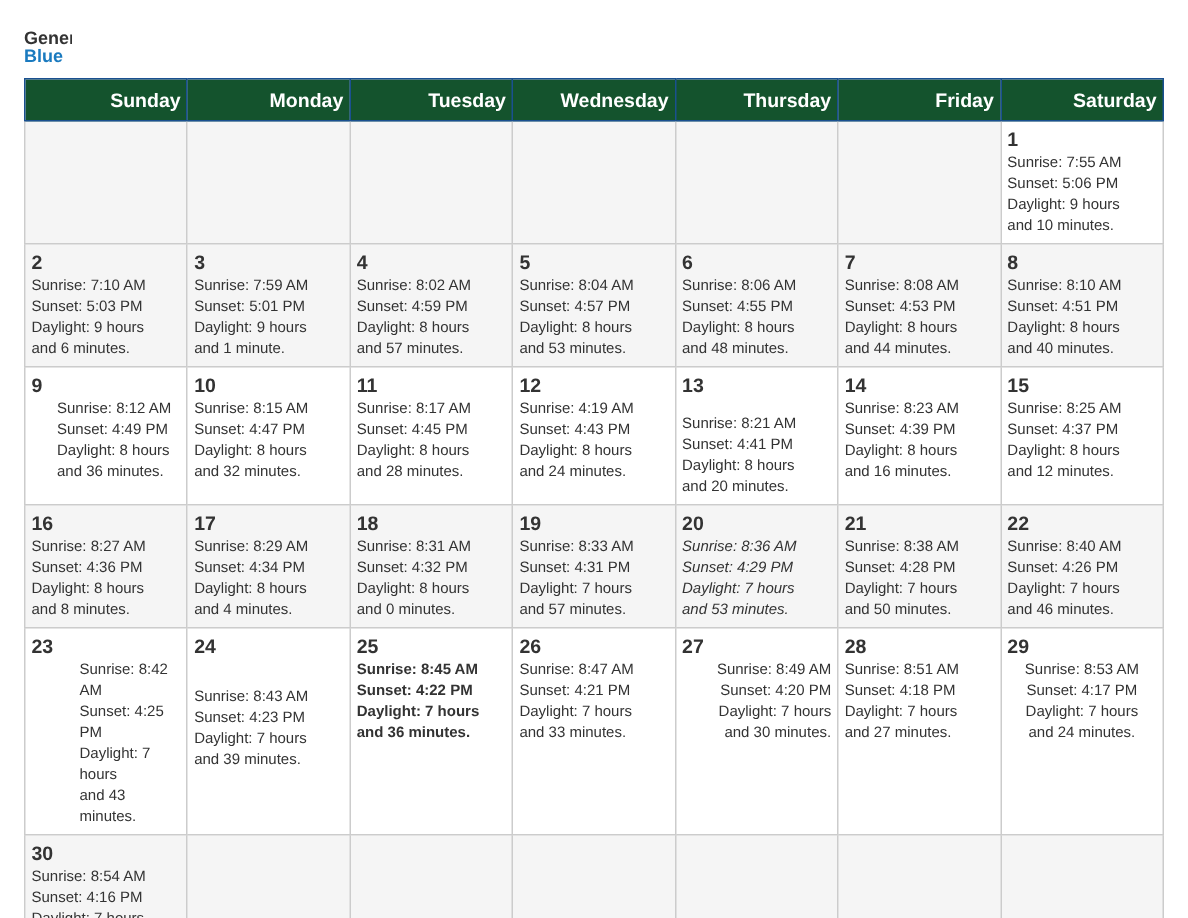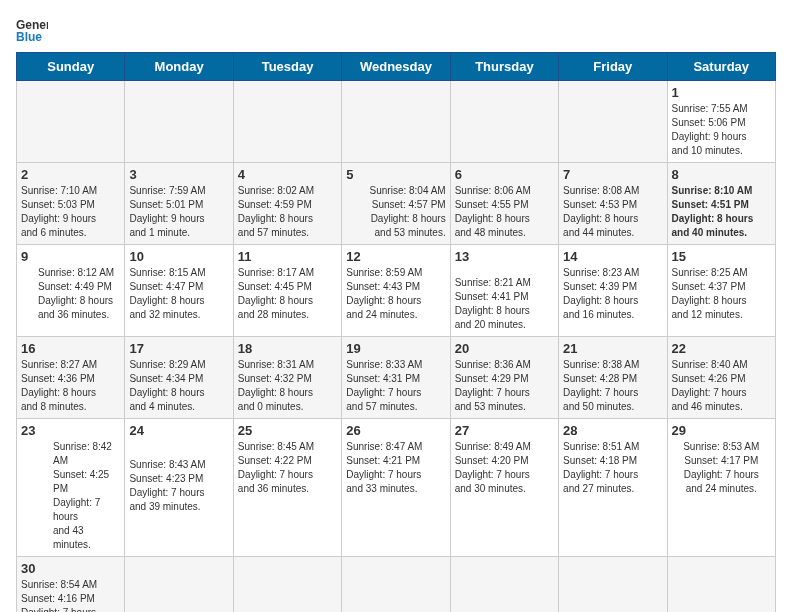--- a/index.html
+++ b/index.html
@@ -36,26 +36,26 @@
     .location {
       font-size: 14px;
       color: #555;
     }
     .calendar {
       width: 100%;
       border-collapse: collapse;
       border: 1px solid #ccc;
     }
     .calendar th {
-      background: #0369a1;
+      background: #14532d;
       color: #fff;
       font-size: 13px;
       font-weight: bold;
       padding: 6px 4px;
-      text-align: center;
+      text-align: right;
       border: 1px solid #1a5090;
     }
     .calendar td {
       vertical-align: top;
       border: 1px solid #ccc;
       padding: 4px;
       width: calc(100% / 7);
       min-height: 80px;
       font-size: 10.5px;
       color: #333;
@@ -140,42 +140,42 @@
         </td>
         <td>
           <span class="day-number">4</span>
           <div class="day-info" style="white-space: pre-line;">Sunrise: 8:02 AM
 Sunset: 4:59 PM
 Daylight: 8 hours
 and 57 minutes.</div>
         </td>
         <td>
           <span class="day-number">5</span>
-          <div class="day-info" style="white-space: pre-line; text-align: right;">Sunrise: 8:04 AM
+          <div class="day-info" style="white-space: pre-line;">Sunrise: 8:04 AM
 Sunset: 4:57 PM
 Daylight: 8 hours
 and 53 minutes.</div>
         </td>
         <td>
           <span class="day-number">6</span>
           <div class="day-info" style="white-space: pre-line;">Sunrise: 8:06 AM
 Sunset: 4:55 PM
 Daylight: 8 hours
 and 48 minutes.</div>
         </td>
         <td>
           <span class="day-number">7</span>
           <div class="day-info" style="white-space: pre-line;">Sunrise: 8:08 AM
 Sunset: 4:53 PM
 Daylight: 8 hours
 and 44 minutes.</div>
         </td>
         <td>
           <span class="day-number">8</span>
-          <div class="day-info" style="white-space: pre-line; font-weight: bold;">Sunrise: 8:10 AM
+          <div class="day-info" style="white-space: pre-line;">Sunrise: 8:10 AM
 Sunset: 4:51 PM
 Daylight: 8 hours
 and 40 minutes.</div>
         </td>
       </tr>
       <tr>
         <td>
           <span class="day-number">9</span>
           <div class="day-info" style="white-space: pre-line; margin-left: 17px;">Sunrise: 8:12 AM
 Sunset: 4:49 PM
@@ -191,21 +191,21 @@
         </td>
         <td>
           <span class="day-number">11</span>
           <div class="day-info" style="white-space: pre-line;">Sunrise: 8:17 AM
 Sunset: 4:45 PM
 Daylight: 8 hours
 and 28 minutes.</div>
         </td>
         <td>
           <span class="day-number">12</span>
-          <div class="day-info" style="white-space: pre-line;">Sunrise: 8:59 AM
+          <div class="day-info" style="white-space: pre-line;">Sunrise: 4:19 AM
 Sunset: 4:43 PM
 Daylight: 8 hours
 and 24 minutes.</div>
         </td>
         <td>
           <span class="day-number">13</span>
           <div class="day-info" style="white-space: pre-line; margin-top: 12px;">Sunrise: 8:21 AM
 Sunset: 4:41 PM
 Daylight: 8 hours
 and 20 minutes.</div>
@@ -249,21 +249,21 @@
         </td>
         <td>
           <span class="day-number">19</span>
           <div class="day-info" style="white-space: pre-line;">Sunrise: 8:33 AM
 Sunset: 4:31 PM
 Daylight: 7 hours
 and 57 minutes.</div>
         </td>
         <td>
           <span class="day-number">20</span>
-          <div class="day-info" style="white-space: pre-line;">Sunrise: 8:36 AM
+          <div class="day-info" style="white-space: pre-line; font-style: italic;">Sunrise: 8:36 AM
 Sunset: 4:29 PM
 Daylight: 7 hours
 and 53 minutes.</div>
         </td>
         <td>
           <span class="day-number">21</span>
           <div class="day-info" style="white-space: pre-line;">Sunrise: 8:38 AM
 Sunset: 4:28 PM
 Daylight: 7 hours
 and 50 minutes.</div>
@@ -286,35 +286,35 @@
         </td>
         <td>
           <span class="day-number">24</span>
           <div class="day-info" style="white-space: pre-line; margin-top: 20px;">Sunrise: 8:43 AM
 Sunset: 4:23 PM
 Daylight: 7 hours
 and 39 minutes.</div>
         </td>
         <td>
           <span class="day-number">25</span>
-          <div class="day-info" style="white-space: pre-line;">Sunrise: 8:45 AM
+          <div class="day-info" style="white-space: pre-line; font-weight: bold;">Sunrise: 8:45 AM
 Sunset: 4:22 PM
 Daylight: 7 hours
 and 36 minutes.</div>
         </td>
         <td>
           <span class="day-number">26</span>
           <div class="day-info" style="white-space: pre-line;">Sunrise: 8:47 AM
 Sunset: 4:21 PM
 Daylight: 7 hours
 and 33 minutes.</div>
         </td>
         <td>
           <span class="day-number">27</span>
-          <div class="day-info" style="white-space: pre-line;">Sunrise: 8:49 AM
+          <div class="day-info" style="white-space: pre-line; text-align: right;">Sunrise: 8:49 AM
 Sunset: 4:20 PM
 Daylight: 7 hours
 and 30 minutes.</div>
         </td>
         <td>
           <span class="day-number">28</span>
           <div class="day-info" style="white-space: pre-line;">Sunrise: 8:51 AM
 Sunset: 4:18 PM
 Daylight: 7 hours
 and 27 minutes.</div>

